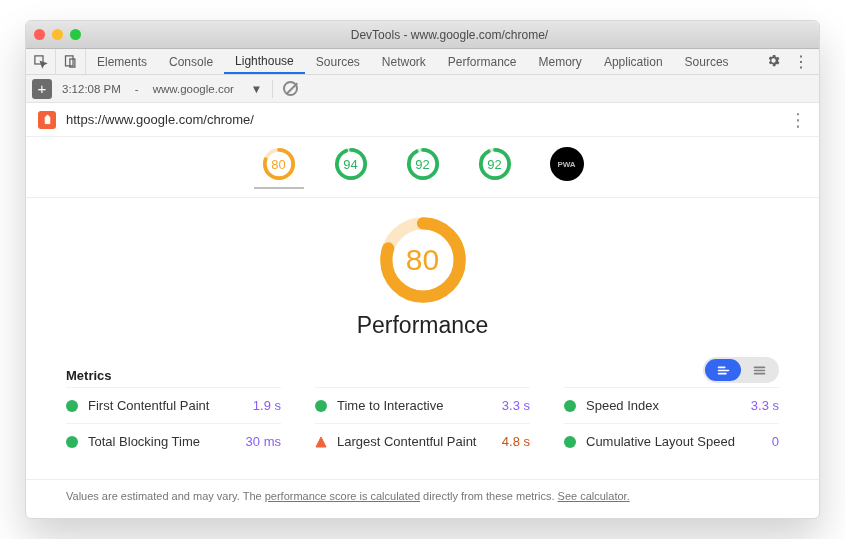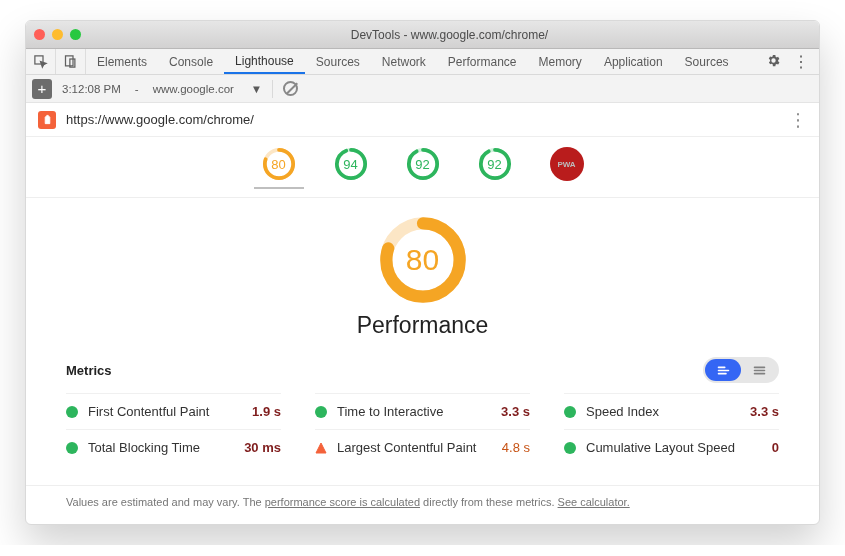--- a/index.html
+++ b/index.html
@@ -63,44 +63,44 @@
 
   .gauges-nav{
     display:flex; justify-content:center; gap:22px; padding:10px 0 8px;
     border-bottom:1px solid #eee;
   }
   .gauge-mini{ display:flex; flex-direction:column; align-items:center; padding:0 8px 6px; }
   .gauge-mini.active{ border-bottom:2px solid #bfbfbf;}
   .gauge-mini svg{width:34px;height:34px;}
   .gauge-mini-wrap{ position:relative; display:flex; align-items:center; justify-content:center;}
   .gauge-mini .num{ position:absolute; font-size:13px; font-weight:500;}
-  .pwa-placeholder{ width:34px;height:34px;border-radius:50%;background:#b91c1c;display:flex;align-items:center;justify-content:center;color:#bcbcbc;font-size:8px;font-weight:600;}
+  .pwa-placeholder{ width:34px;height:34px;border-radius:50%;background:#000000;display:flex;align-items:center;justify-content:center;color:#bcbcbc;font-size:8px;font-weight:600;}
 
   .main-gauge{ display:flex; flex-direction:column; align-items:center; padding:18px 0 10px;}
   .main-gauge .gwrap{ position:relative; width:88px;height:88px;display:flex;align-items:center;justify-content:center;}
   .main-gauge .gwrap svg{width:88px;height:88px;}
   .main-gauge .score{ position:absolute; font-size:30px; color:#f5a524; font-weight:400;}
   .main-gauge h2{ font-size:23px; font-weight:400; color:#222; margin-top:8px;}
 
   .metrics-section{ padding:8px 40px 12px;}
-  .metrics-head{ display:flex; align-items:center; justify-content:space-between; margin-bottom:10px;}
+  .metrics-head{ display:flex; align-items:flex-end; justify-content:space-between; margin-bottom:4px;}
   .metrics-head .label{ font-size:13px; font-weight:600; color:#222;}
   .view-toggle{ display:flex; background:#e6e6e6; border-radius:18px; padding:2px;}
   .view-toggle .seg{ width:36px;height:22px;border-radius:16px;display:flex;align-items:center;justify-content:center;}
   .view-toggle .seg.active{ background:#3466f4;}
   .view-toggle .seg svg{width:15px;height:15px;}
 
   .metrics-grid{ display:grid; grid-template-columns:1fr 1fr 1fr; gap:0 34px;}
   .metric{ display:flex; align-items:center; padding:10px 0; border-top:1px solid #f0f0f0; gap:10px;}
   .indicator{ width:12px;height:12px;flex:0 0 12px;}
   .indicator.circle{ border-radius:50%; background:#2db55d;}
   .indicator.triangle svg{width:12px;height:12px;fill:#f4623a;stroke:#f4623a;}
   .metric .name{ flex:1; font-size:13px; color:#333;}
   .metric .value{ font-size:13px; font-weight:500;}
-  .value.green{ color:#7f1d1d;font-weight:bold;}
+  .value.green{ color:#8b5cf6;}
   .value.orange{ color:#c75315;}
 
   .footnote{ padding:10px 40px 16px; font-size:11px; color:#767676; border-top:1px solid #eee;margin-top:8px;}
   .footnote u{text-decoration:underline;}
 </style>
 </head>
 <body>
 
 <div class="window">
 

